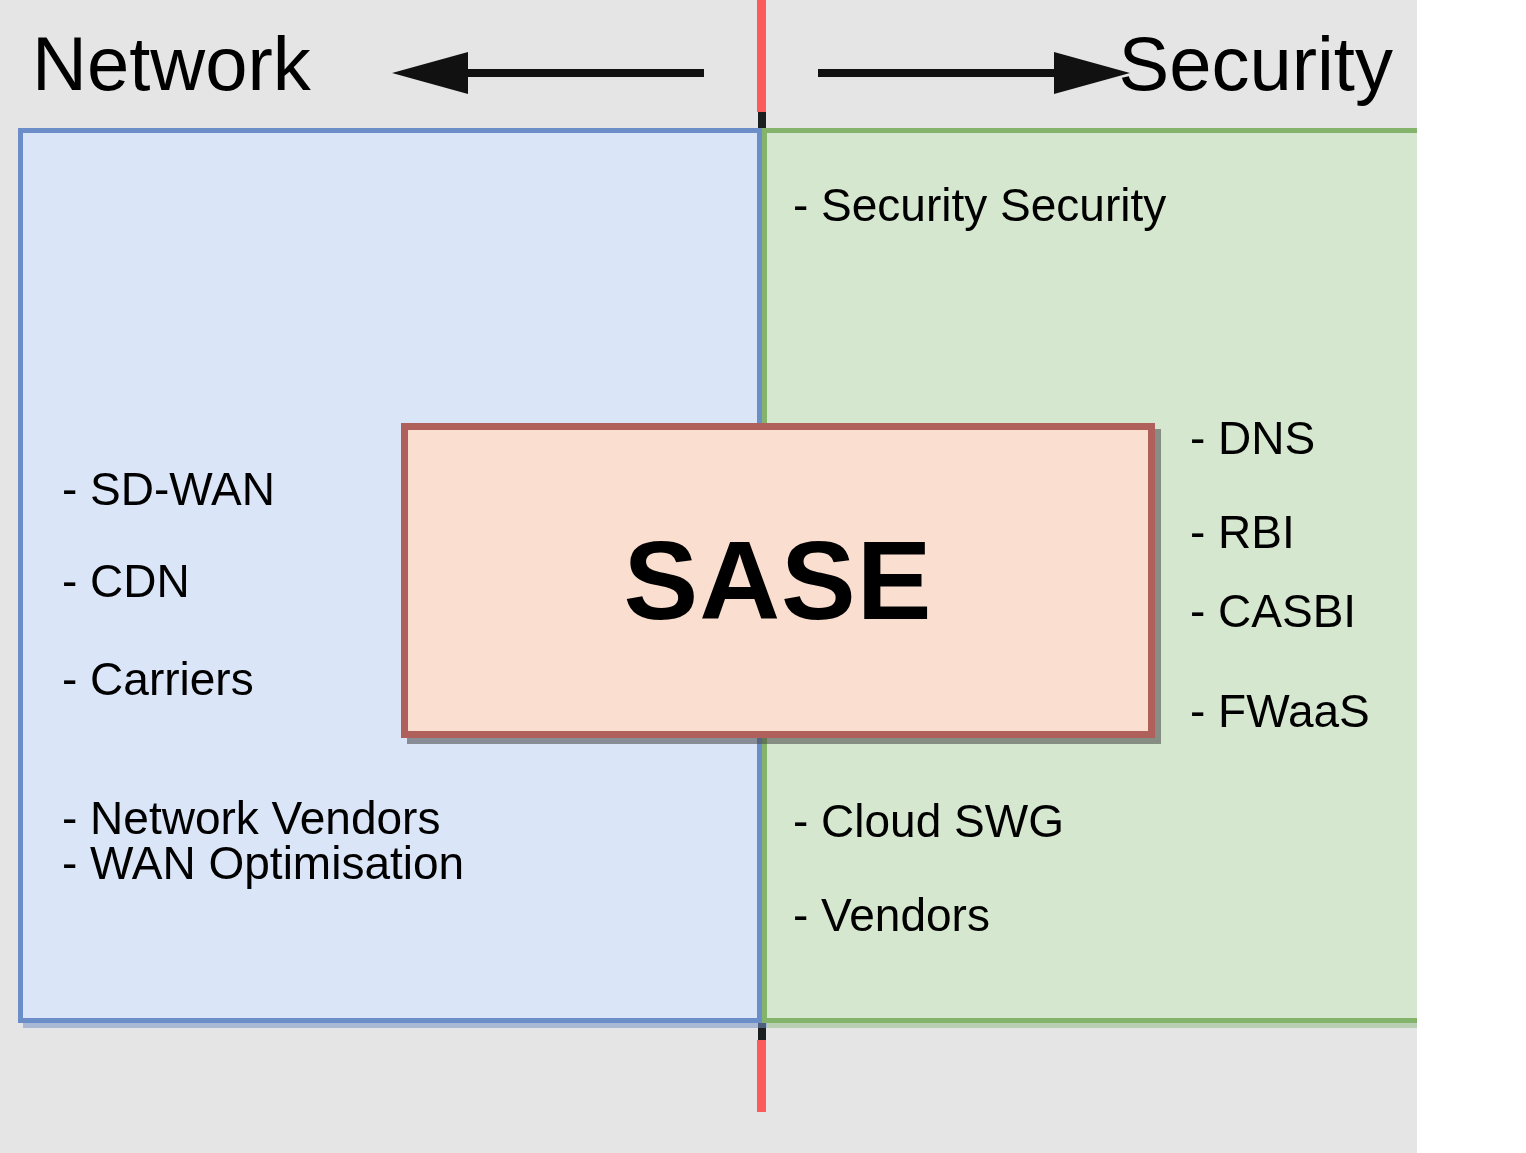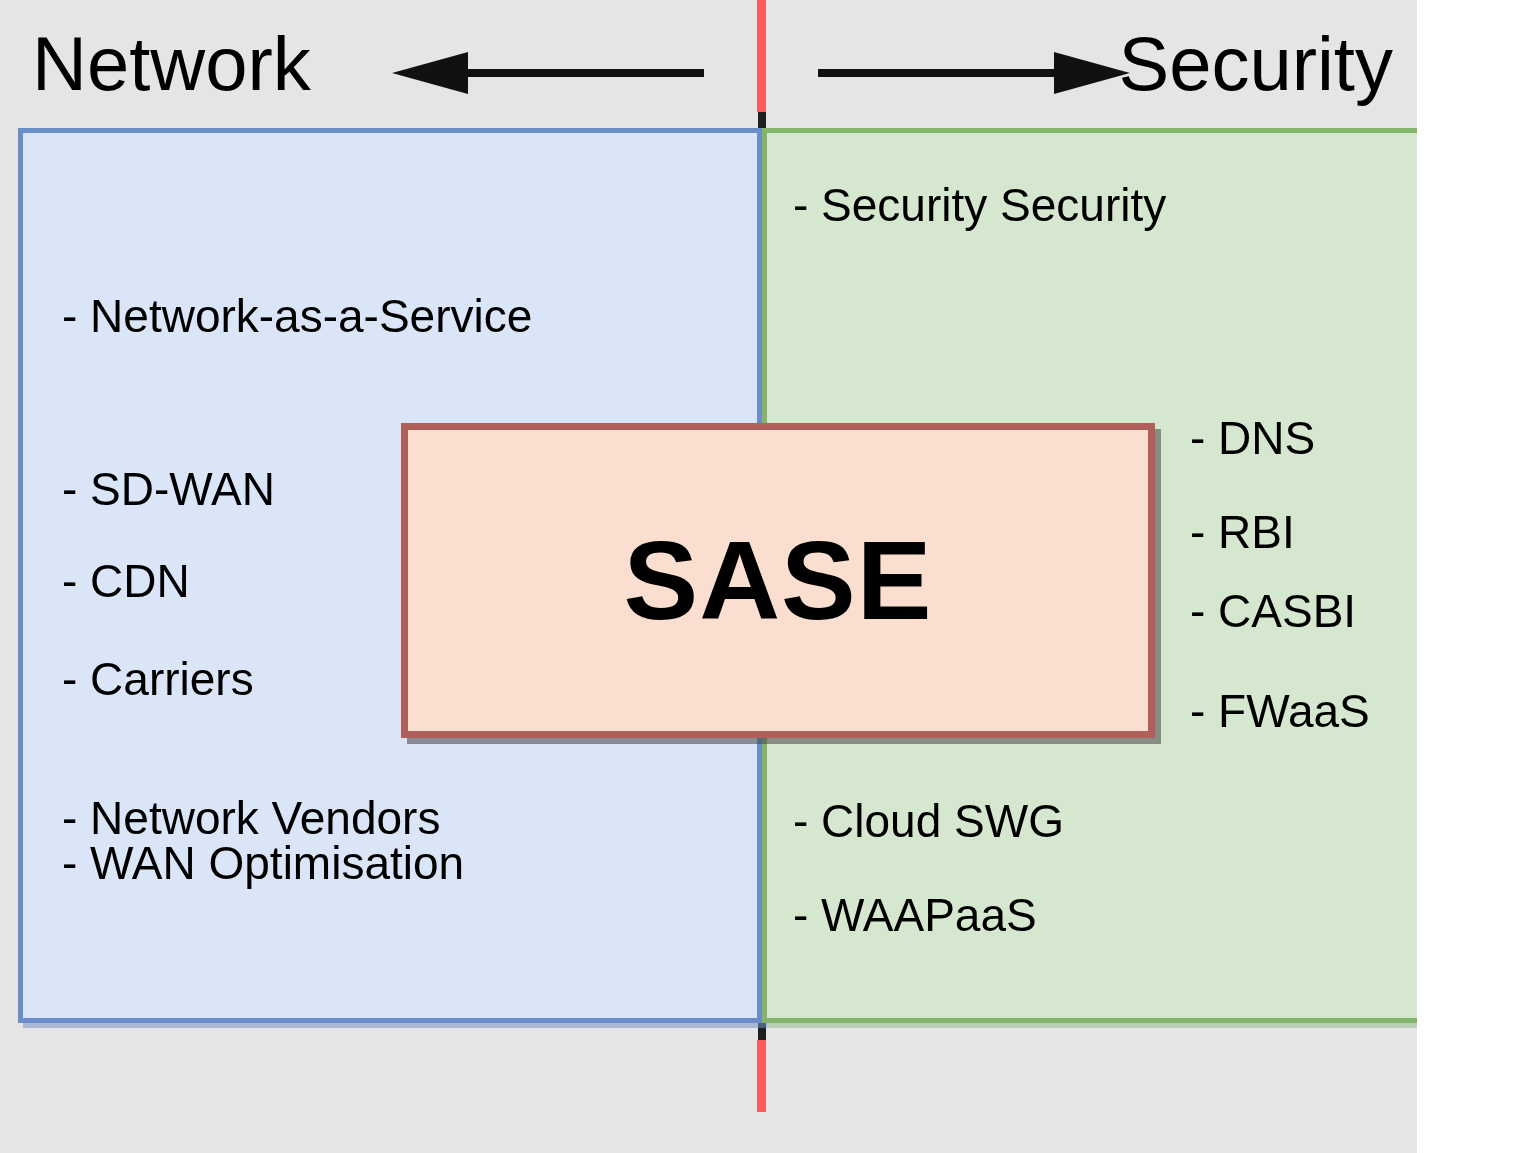--- a/index.html
+++ b/index.html
@@ -138,36 +138,35 @@
   </div>
 
   <div class="divider-red" id="divider-red-top"></div>
   <div id="divider-dark"></div>
   <div class="divider-red" id="divider-red-bottom"></div>
 
   <div class="panel" id="panel-network"></div>
 
   <div class="panel" id="panel-security"></div>
 
-  <div class="item col-left" style="top:293px">- Network-as-a-Service</div>
 
   <div class="item col-left" style="top:466px">- SD-WAN</div>
   <div class="item col-left" style="top:558px">- CDN</div>
   <div class="item col-left" style="top:656px">- Carriers</div>
 
   <div class="item col-left" style="top:795px">- Network Vendors</div>
   <div class="item col-left" style="top:840px">- WAN Optimisation</div>
 
   <div class="item col-right" style="top:182px">- Security Security</div>
 
   <div class="item col-farright" style="top:415px">- DNS</div>
   <div class="item col-farright" style="top:509px">- RBI</div>
   <div class="item col-farright" style="top:588px">- CASBI</div>
   <div class="item col-farright" style="top:688px">- FWaaS</div>
 
   <div class="item col-right" style="top:798px">- Cloud SWG</div>
-  <div class="item col-right" style="top:892px">- WAAPaaS</div>
+  <div class="item col-right" style="top:892px">- Vendors</div>
 
   <div id="sase-box">
     <span id="sase-label">SASE</span>
   </div>
 
 </div>
 
 </body></html>

